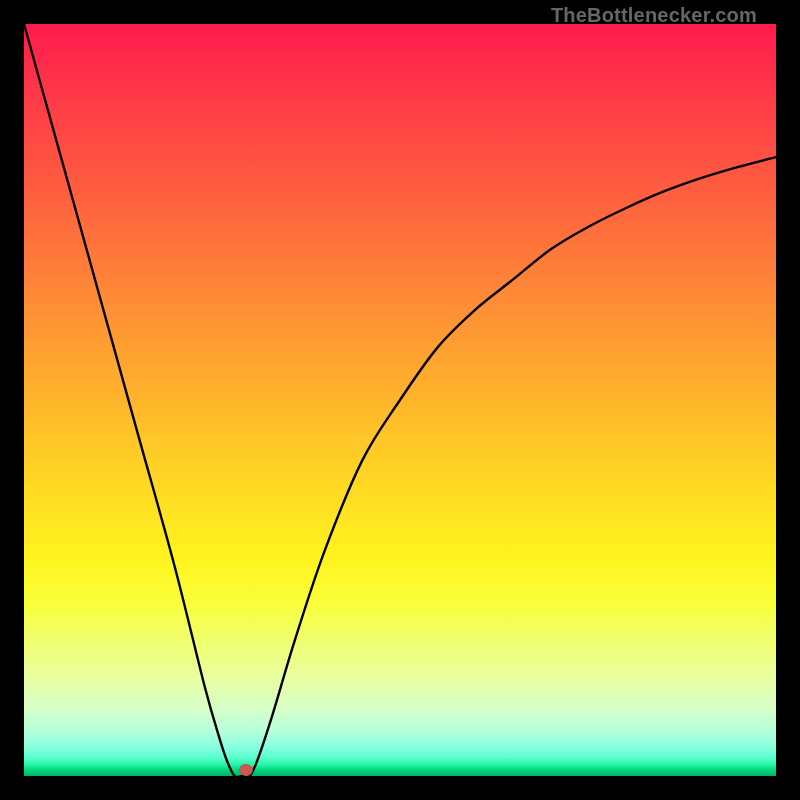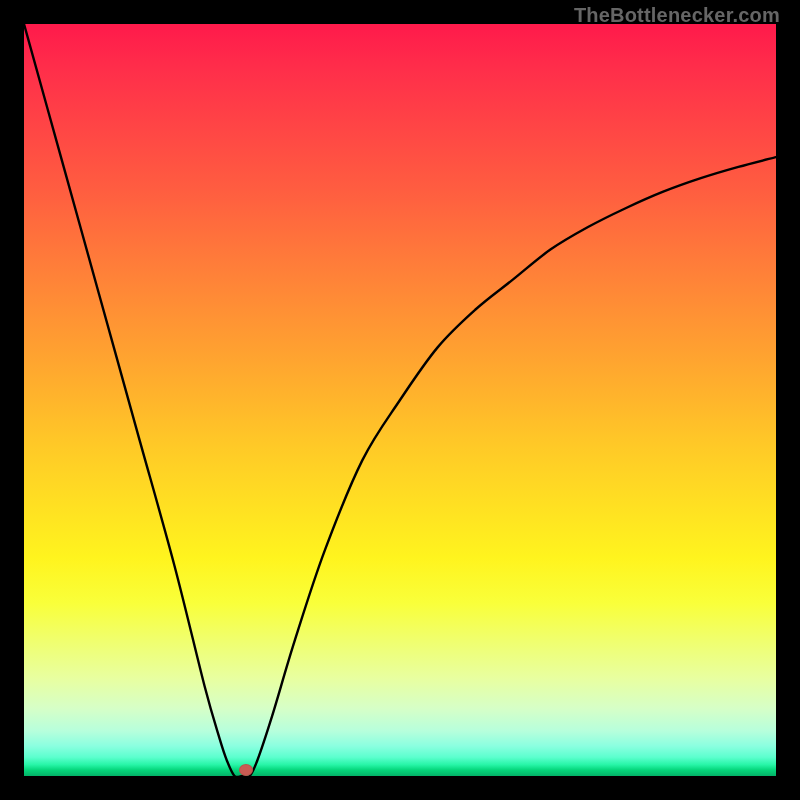--- a/index.html
+++ b/index.html
@@ -13,21 +13,21 @@
   }
   .frame {
     position: relative;
     width: 800px;
     height: 800px;
     background: #000;
   }
   .watermark {
     position: absolute;
     top: 4px;
-    right: 20px;
+    right: 43px;
     color: #666;
     font-size: 20px;
     font-weight: 600;
     letter-spacing: 0.2px;
     user-select: none;
   }
   .plot {
     position: absolute;
     left: 24px;
     top: 24px;

